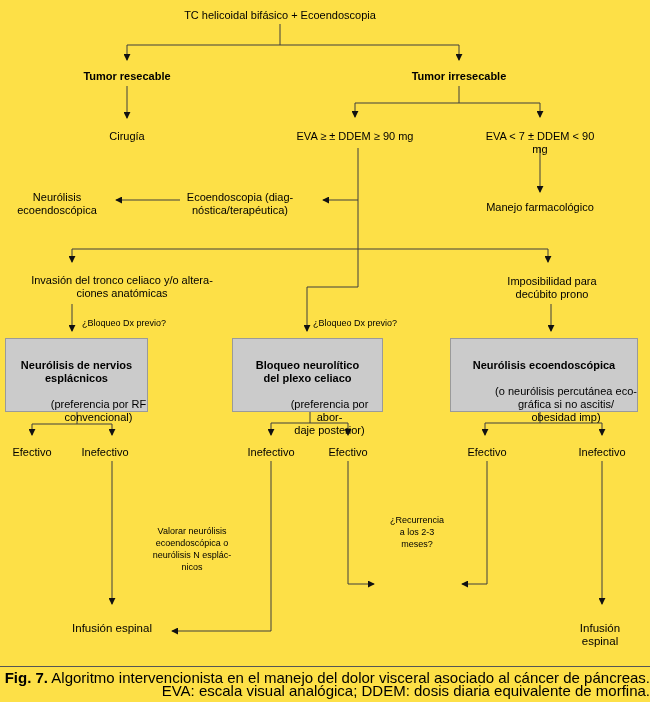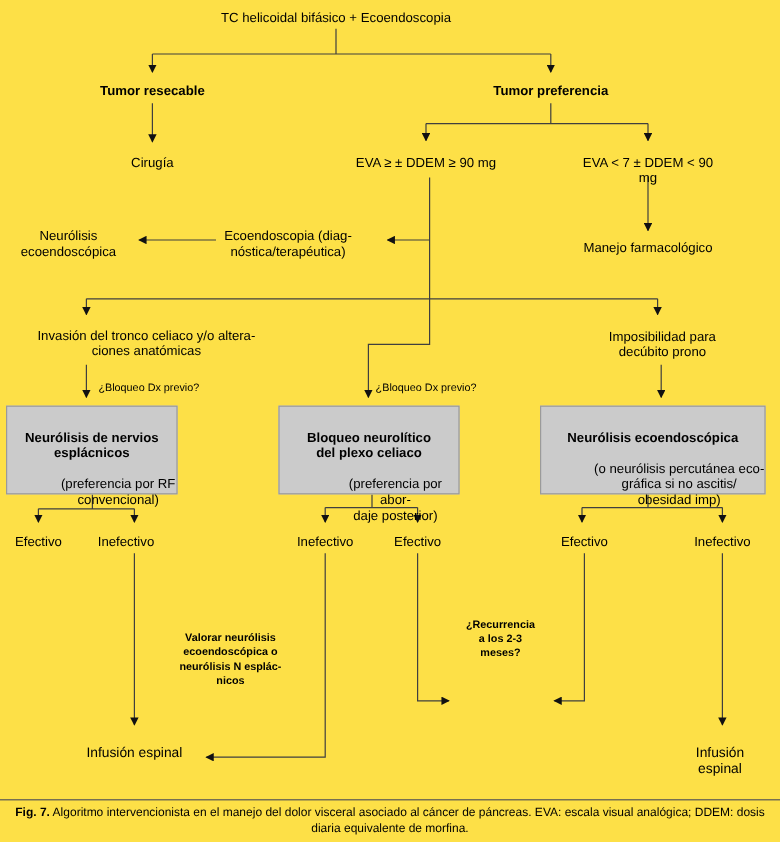--- a/index.html
+++ b/index.html
@@ -6,33 +6,33 @@
   #figure{
     position:relative;width:650px;height:702px;background:#fde047;overflow:hidden;
     font-family:"Liberation Sans","DejaVu Sans",sans-serif;color:#000;
   }
   #connectors{position:absolute;left:0;top:0;width:650px;height:702px;}
   .node{
     position:absolute;transform:translateX(-50%);text-align:center;
     white-space:pre-line;font-size:11px;line-height:13px;
   }
   .bold{font-weight:bold;}
-  .small{font-size:9px;line-height:12px;font-weight:bold;}
+  .small{font-size:9px;line-height:12px;}
   .annot{position:absolute;font-size:9px;line-height:11px;white-space:nowrap;}
   .gbox{
     position:absolute;background:#cbcbcb;border:1px solid #9a9a9a;
     box-sizing:border-box;text-align:center;white-space:pre-line;
     font-size:11px;line-height:13px;padding-top:7px;
   }
   .gbox .title{font-weight:bold;white-space:pre-line;display:block;}
   .gbox .sub{white-space:pre-line;display:block;padding-left:44px;}
   .infusion{font-size:11.5px;}
   #caption{
     position:absolute;left:0;top:666px;width:650px;border-top:1px solid #555;
-    padding-top:4px;font-size:10px;line-height:13px;text-align:center;
+    padding-top:4px;font-size:15px;line-height:13px;text-align:right;
   }
 </style>
 </head>
 <body>
 
 <div id="figure">
 
   <svg id="connectors" width="650" height="702" viewBox="0 0 650 702" fill="none" stroke="#3f3f3f" stroke-width="1">
     <defs>
       <marker id="ah" viewBox="0 0 8 8" refX="7" refY="4" markerWidth="7" markerHeight="7" orient="auto">
@@ -80,21 +80,21 @@
 
     <path d="M112 461 V604" marker-end="url(#ah)"></path>
     <path d="M271 461 V631 H172" marker-end="url(#ah)"></path>
     <path d="M348 461 V584 H374" marker-end="url(#ah)"></path>
     <path d="M487 461 V584 H462" marker-end="url(#ah)"></path>
     <path d="M602 461 V604" marker-end="url(#ah)"></path>
   </svg>
 
   <div class="node" style="left:280px;top:9px">TC helicoidal bifásico + Ecoendoscopia</div>
   <div class="node bold" style="left:127px;top:70px">Tumor resecable</div>
-  <div class="node bold" style="left:459px;top:70px">Tumor preferencia</div>
+  <div class="node bold" style="left:459px;top:70px">Tumor irresecable</div>
   <div class="node" style="left:127px;top:130px">Cirugía</div>
   <div class="node" style="left:355px;top:130px">EVA ≥ ± DDEM ≥ 90 mg</div>
   <div class="node" style="left:540px;top:130px">EVA &lt; 7 ± DDEM &lt; 90 mg</div>
   <div class="node" style="left:540px;top:201px">Manejo farmacológico</div>
   <div class="node" style="left:240px;top:191px">Ecoendoscopia (diag-
 nóstica/terapéutica)</div>
   <div class="node" style="left:57px;top:191px">Neurólisis
 ecoendoscópica</div>
   <div class="node" style="left:552px;top:275px">Imposibilidad para
 decúbito prono</div>

